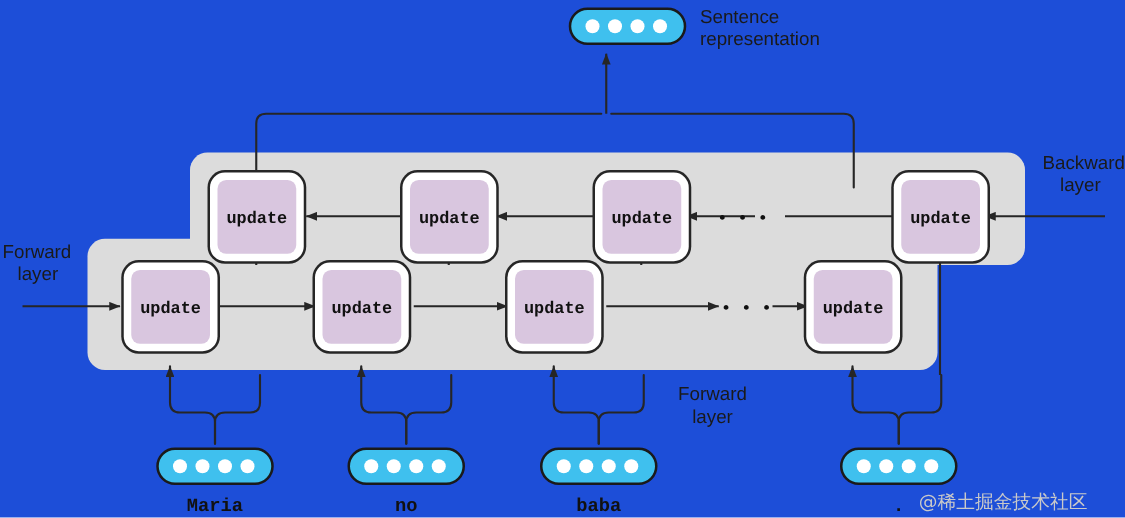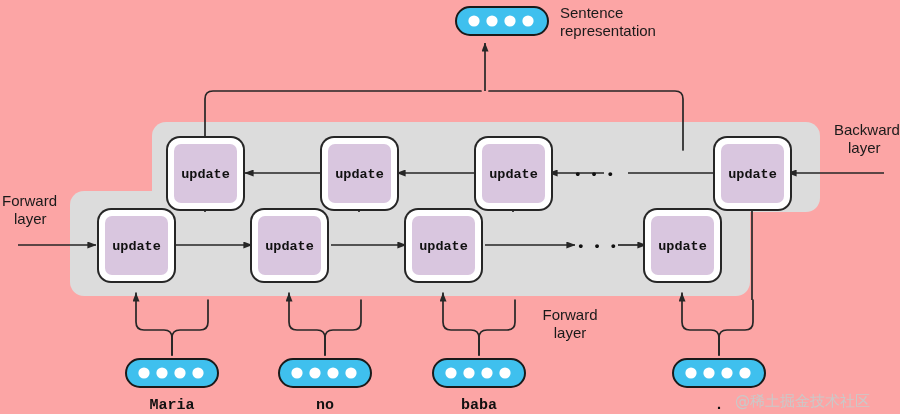--- a/index.html
+++ b/index.html
@@ -4,21 +4,21 @@
 <style>
   html, body {
     margin: 0;
     padding: 0;
     background: #ffffff;
   }
   #canvas {
     position: relative;
     width: 900px;
     height: 414px;
-    background: #fca5a5;
+    background: #1d4ed8;
     overflow: hidden;
     font-family: "Liberation Sans", sans-serif;
   }
   svg.diagram {
     position: absolute;
     top: 0;
     left: 0;
     width: 900px;
     height: 414px;
   }

